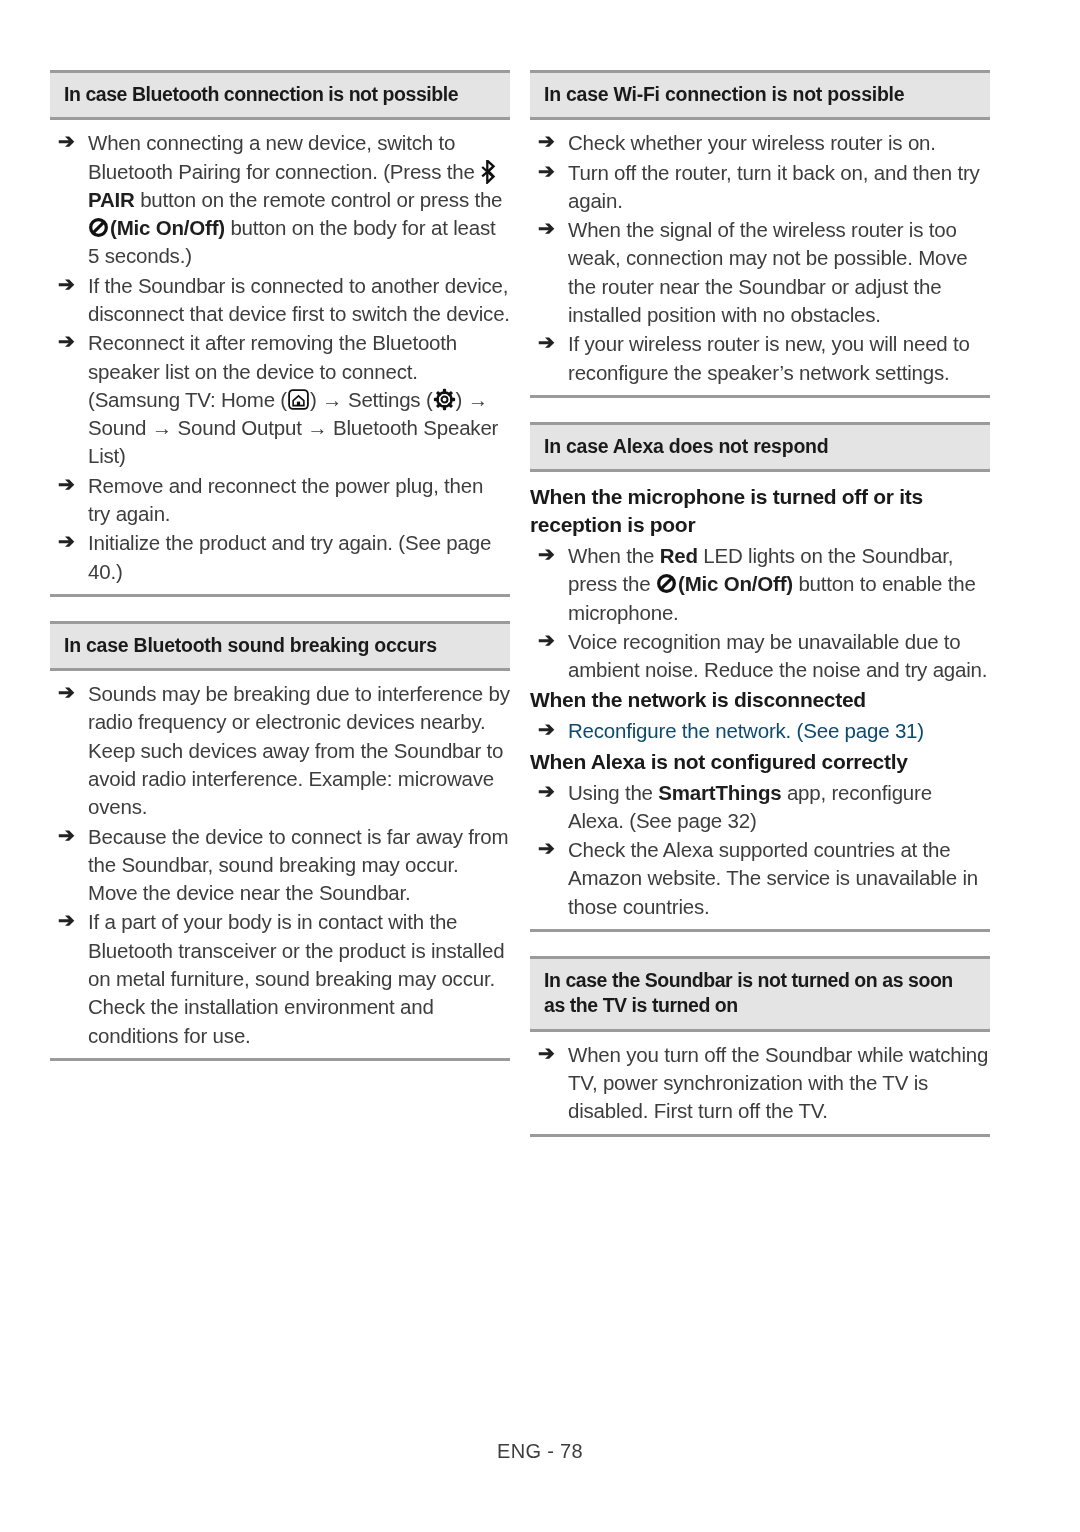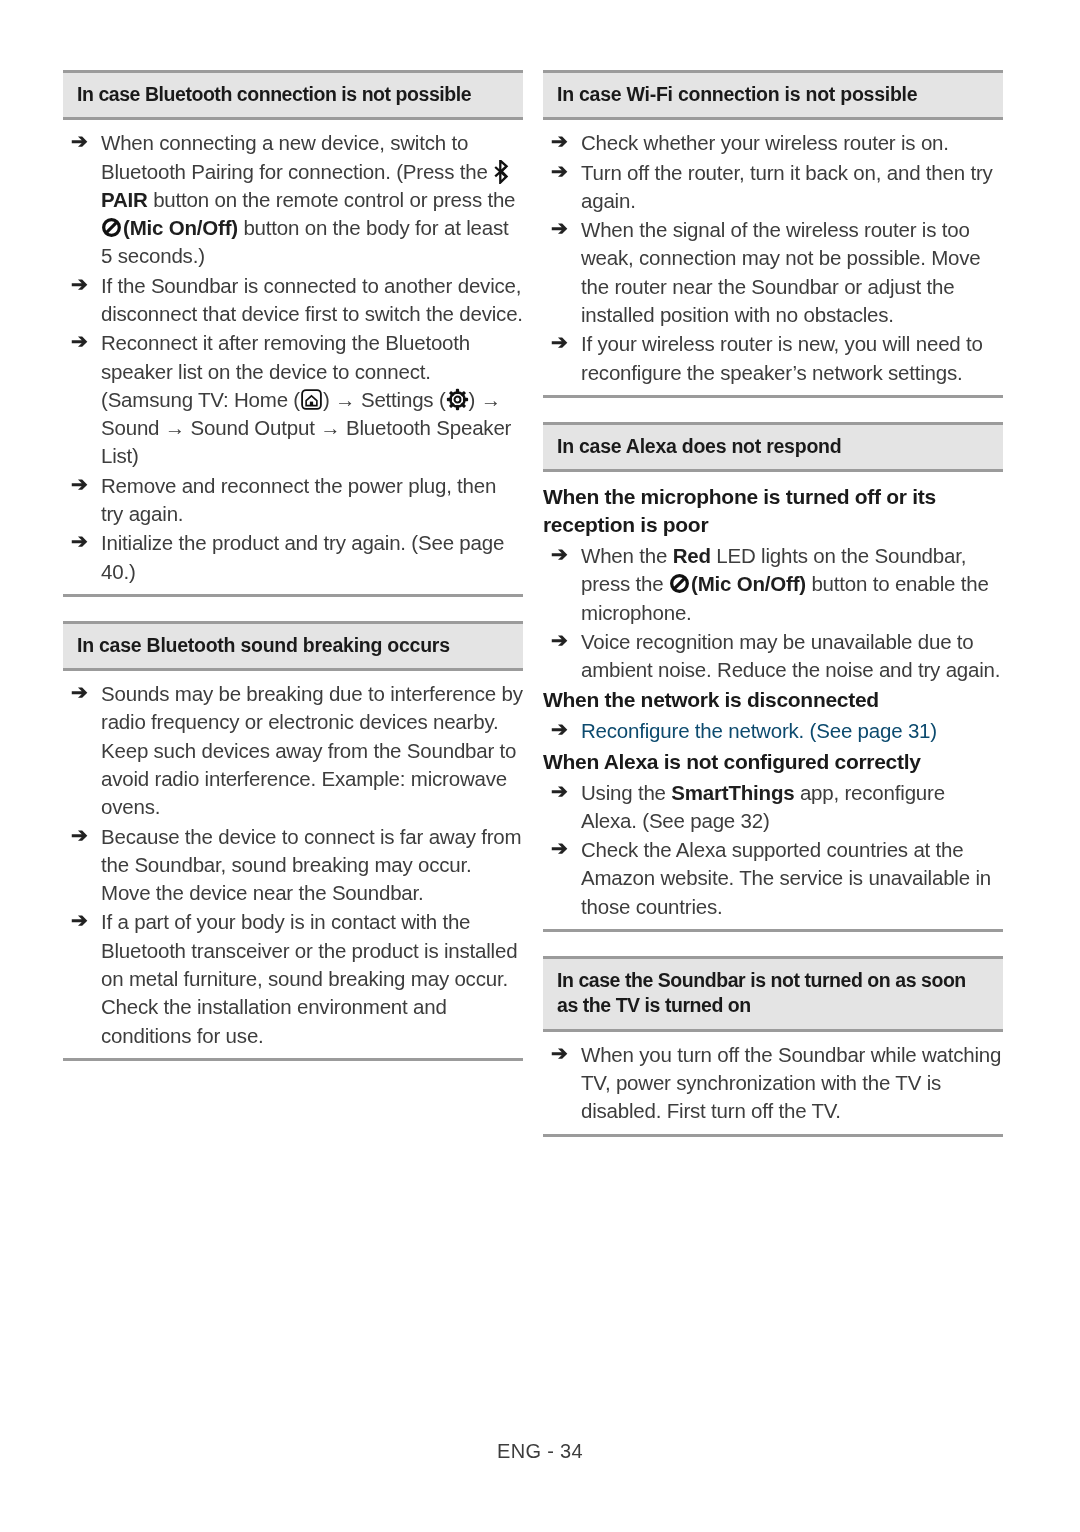--- a/index.html
+++ b/index.html
@@ -15,21 +15,21 @@
     position: relative;
     overflow: hidden;
   }
 
   .page {
     position: absolute;
     left: 0; top: 0;
     width: 864px;
     height: 1532px;
     box-sizing: border-box;
-    padding: 70px 70px 0 63px;
+    padding: 70px 70px 0 50px;
   }
 
   .columns {
     display: flex;
     gap: 20px;
     align-items: flex-start;
   }
   .col {
     width: 460px;
     flex: 0 0 460px;
@@ -226,14 +226,14 @@
           </ul>
         </div>
         <div class="sec-rule"></div>
         <div class="gap-after-rule"></div>
       </div>
 
   </div>
 </div>
 
 <div class="footer">
-  <span>ENG - 34</span>
+  <span>ENG - 78</span>
 </div>
 
 </body></html>

